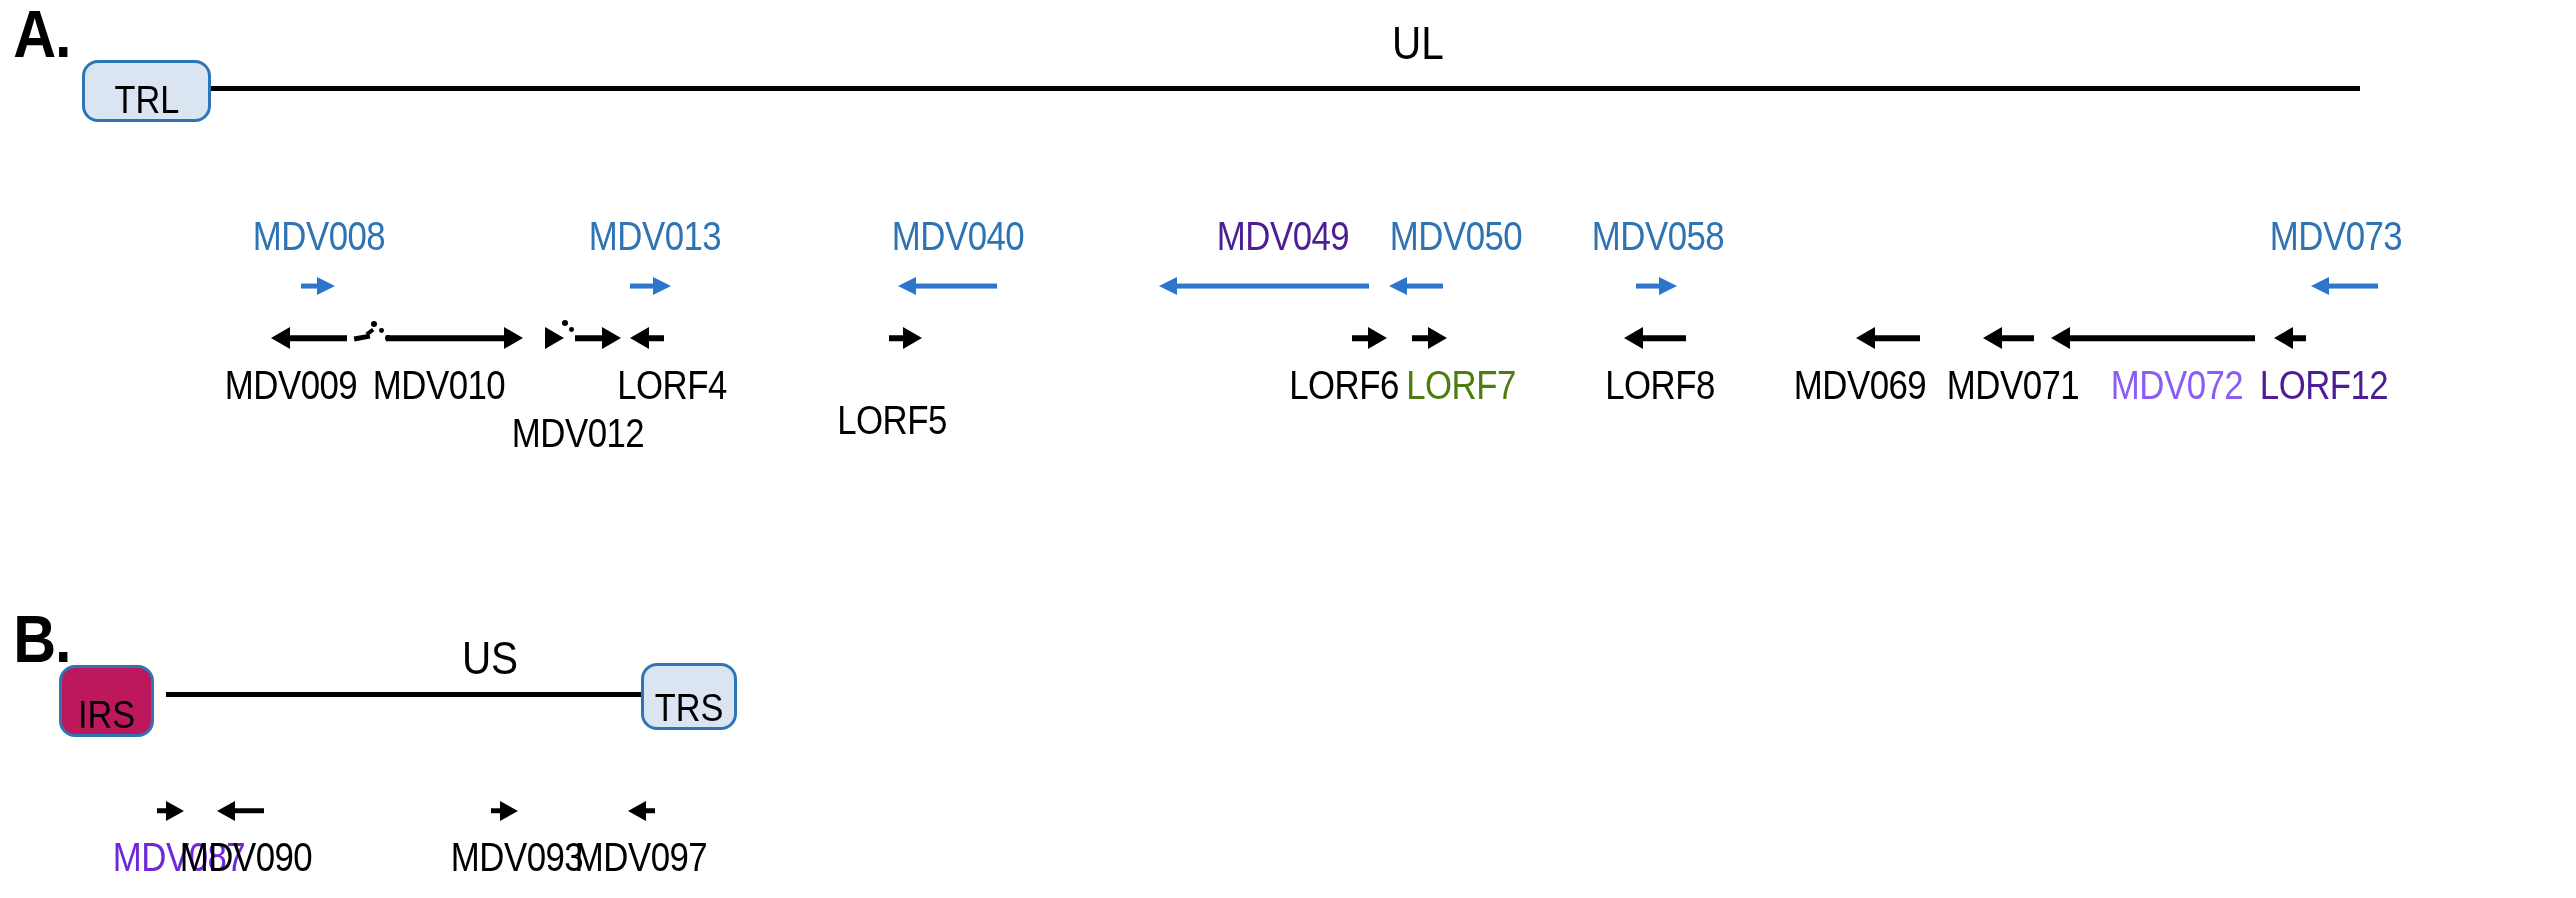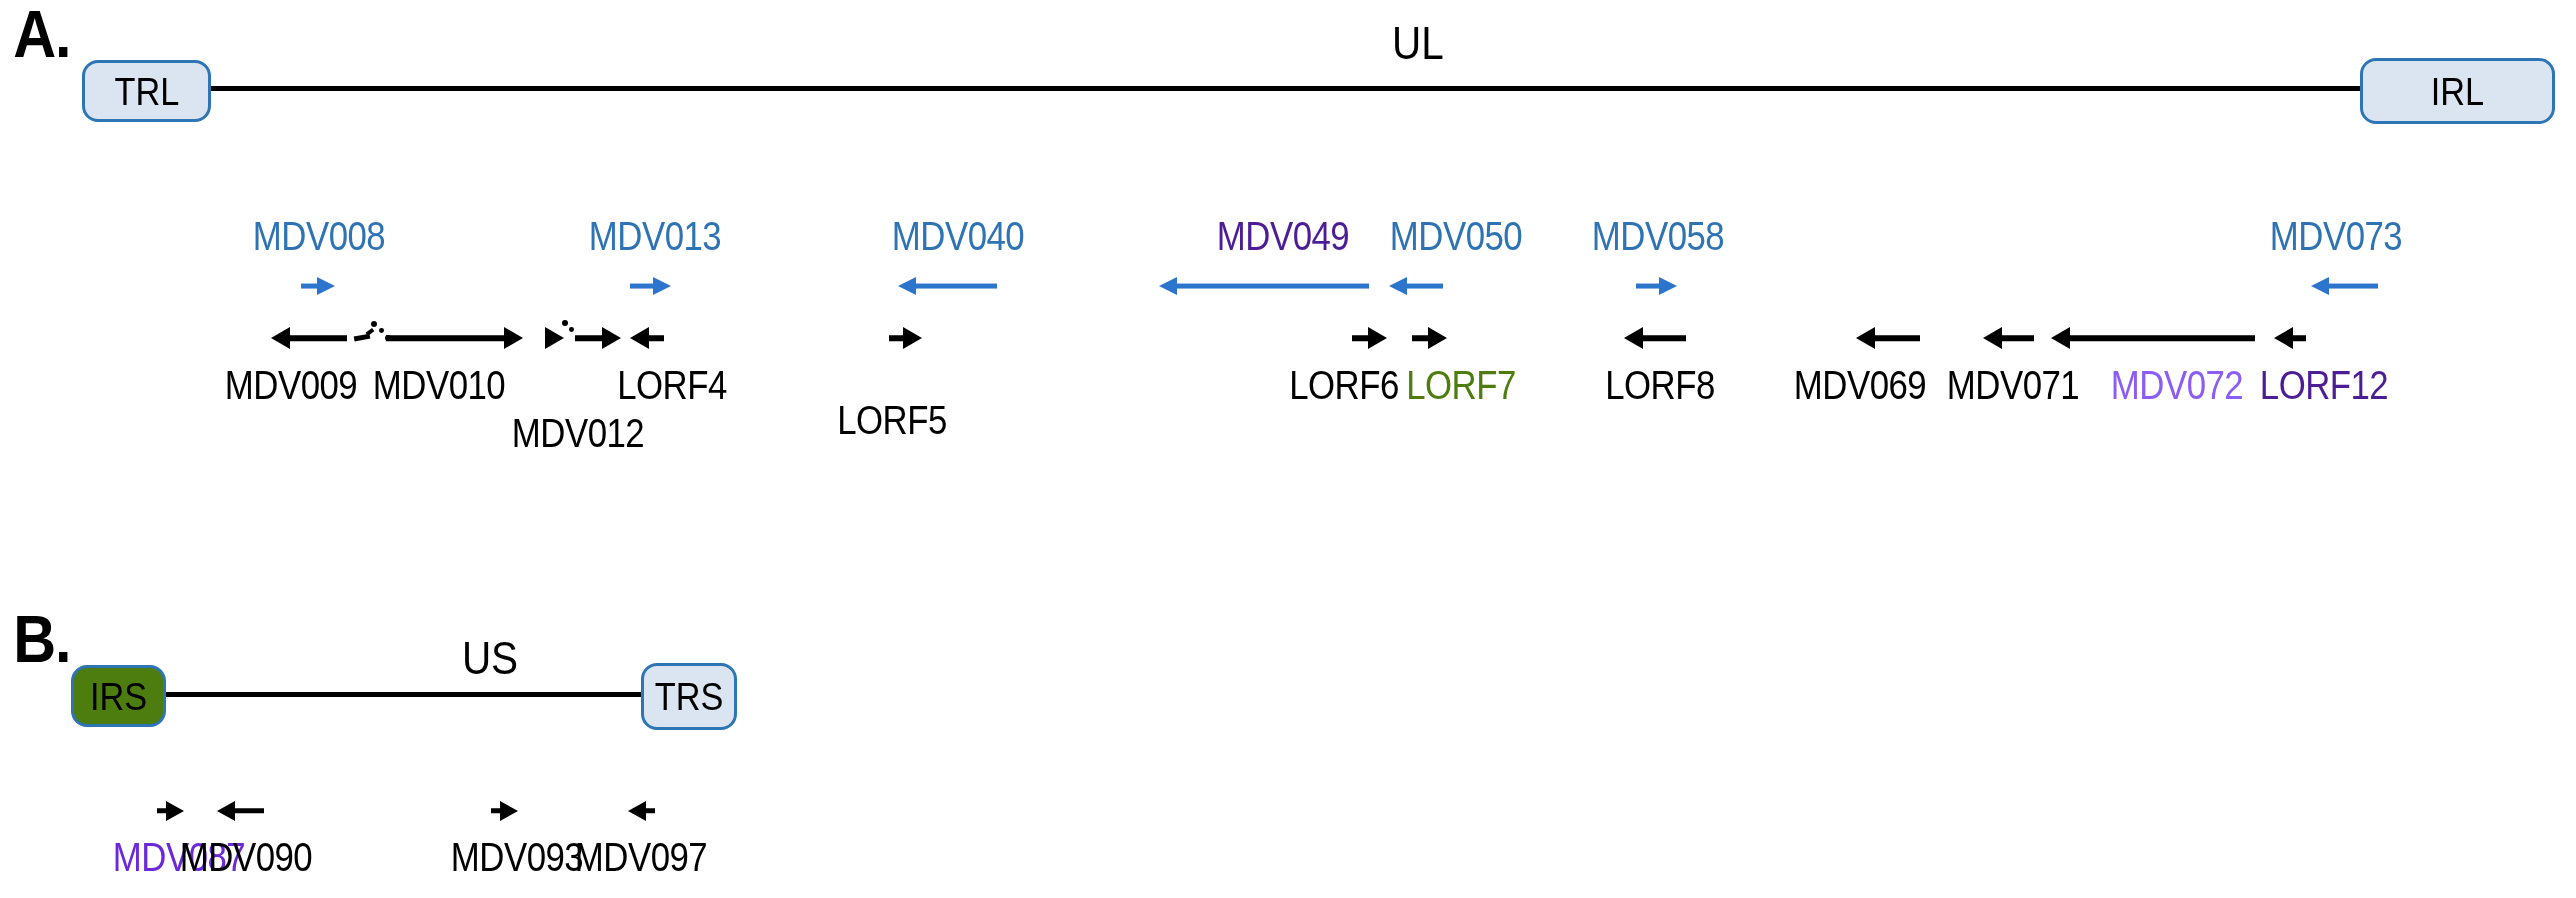--- a/index.html
+++ b/index.html
@@ -6,21 +6,21 @@
   #canvas{
     position:relative;width:2576px;height:898px;background:#ffffff;
     font-family:"Liberation Sans",sans-serif;overflow:hidden;color:#000;
   }
   .panel-letter{
     position:absolute;font-size:66px;font-weight:bold;line-height:1;letter-spacing:-1.2px;
   }
   .panel-letter .tx{display:inline-block;transform:scaleX(.9);}
   .region-box{
     position:absolute;box-sizing:border-box;border-radius:16px;
-    display:flex;align-items:center;justify-content:center;
+    display:flex;align-items:flex-end;justify-content:center;
     font-size:39px;line-height:1;
   }
   .region-box .tx{display:inline-block;transform:scaleX(.88);}
   .genome-line{position:absolute;height:4.9px;}
   .segment-label{
     position:absolute;font-size:46px;line-height:1;transform:translateX(-50%);white-space:nowrap;
   }
   .segment-label .tx{display:inline-block;transform:scaleX(.88);}
   .gene-label{
     position:absolute;font-size:40px;line-height:1;transform:translateX(-50%);white-space:nowrap;
@@ -36,27 +36,24 @@
 
 <div id="canvas">
 
   <div class="panel-letter" style="left:9.7px;top:1.2px;"><span class="tx">A.</span></div>
 
   <div class="region-box" style="left: 82px; top: 60px; width: 129px; height: 62px; background: rgb(219, 229, 241); border: 3px solid rgb(46, 117, 182);">
       <span class="tx">TRL</span>
     </div>
   <div class="genome-line" style="left: 211px; top: 86px; width: 2149px; background: rgb(0, 0, 0);"></div>
   <div class="segment-label" style="left: 1418px; top: 20px;"><span class="tx">UL</span></div>
-  <div class="region-box" style="left: 2360px; top: 58px; width: 195px; height: 66px; background: rgb(219, 229, 241); border: 3px solid rgb(46, 117, 182);">
-      <span class="tx">IRL</span>
-    </div>
 
   <div class="panel-letter" style="left:9.7px;top:606px;"><span class="tx">B.</span></div>
 
-  <div class="region-box" style="left: 71px; top: 665px; width: 95px; height: 62px; background: #4d7c0f; border: 3px solid rgb(46, 117, 182);">
+  <div class="region-box" style="left: 59px; top: 665px; width: 95px; height: 72px; background: #be185d; border: 3px solid rgb(46, 117, 182);">
       <span class="tx">IRS</span>
     </div>
   <div class="genome-line" style="left: 166px; top: 692px; width: 475px; background: rgb(0, 0, 0);"></div>
   <div class="segment-label" style="left: 490px; top: 635px;"><span class="tx">US</span></div>
   <div class="region-box" style="left: 641px; top: 663px; width: 96px; height: 67px; background: rgb(219, 229, 241); border: 3px solid rgb(46, 117, 182);">
       <span class="tx">TRS</span>
     </div>
 
   <div id="gene-layer">
       <div class="gene-label" style="left: 319px; top: 216px; color: rgb(46, 116, 181);"><span class="tx">MDV008</span></div>

